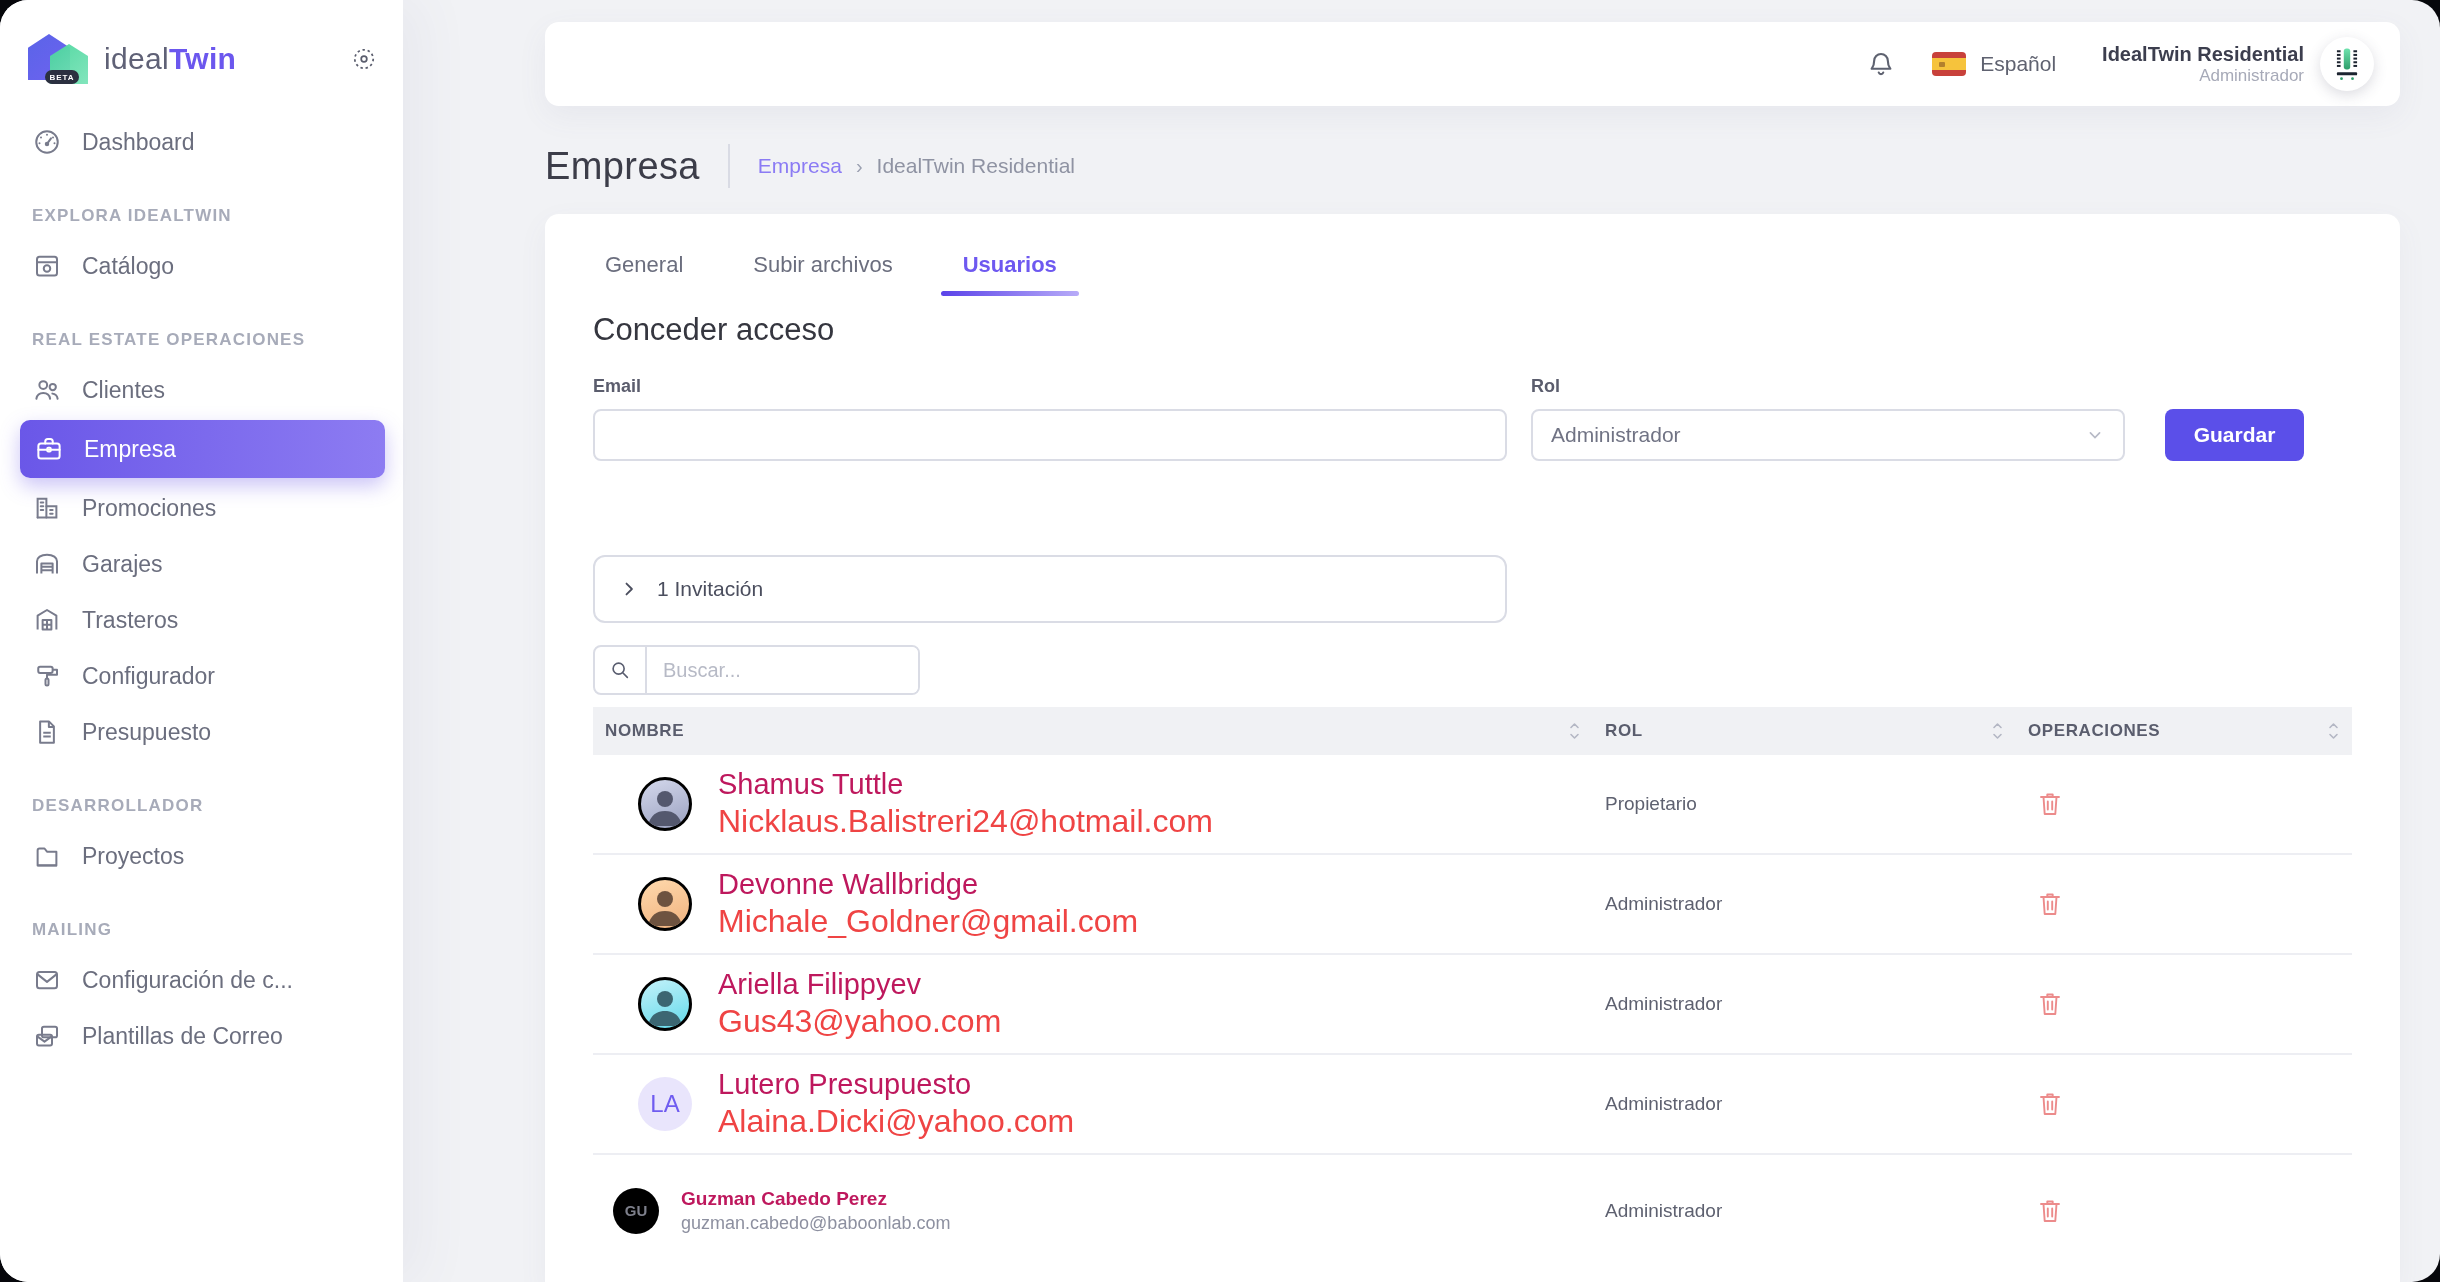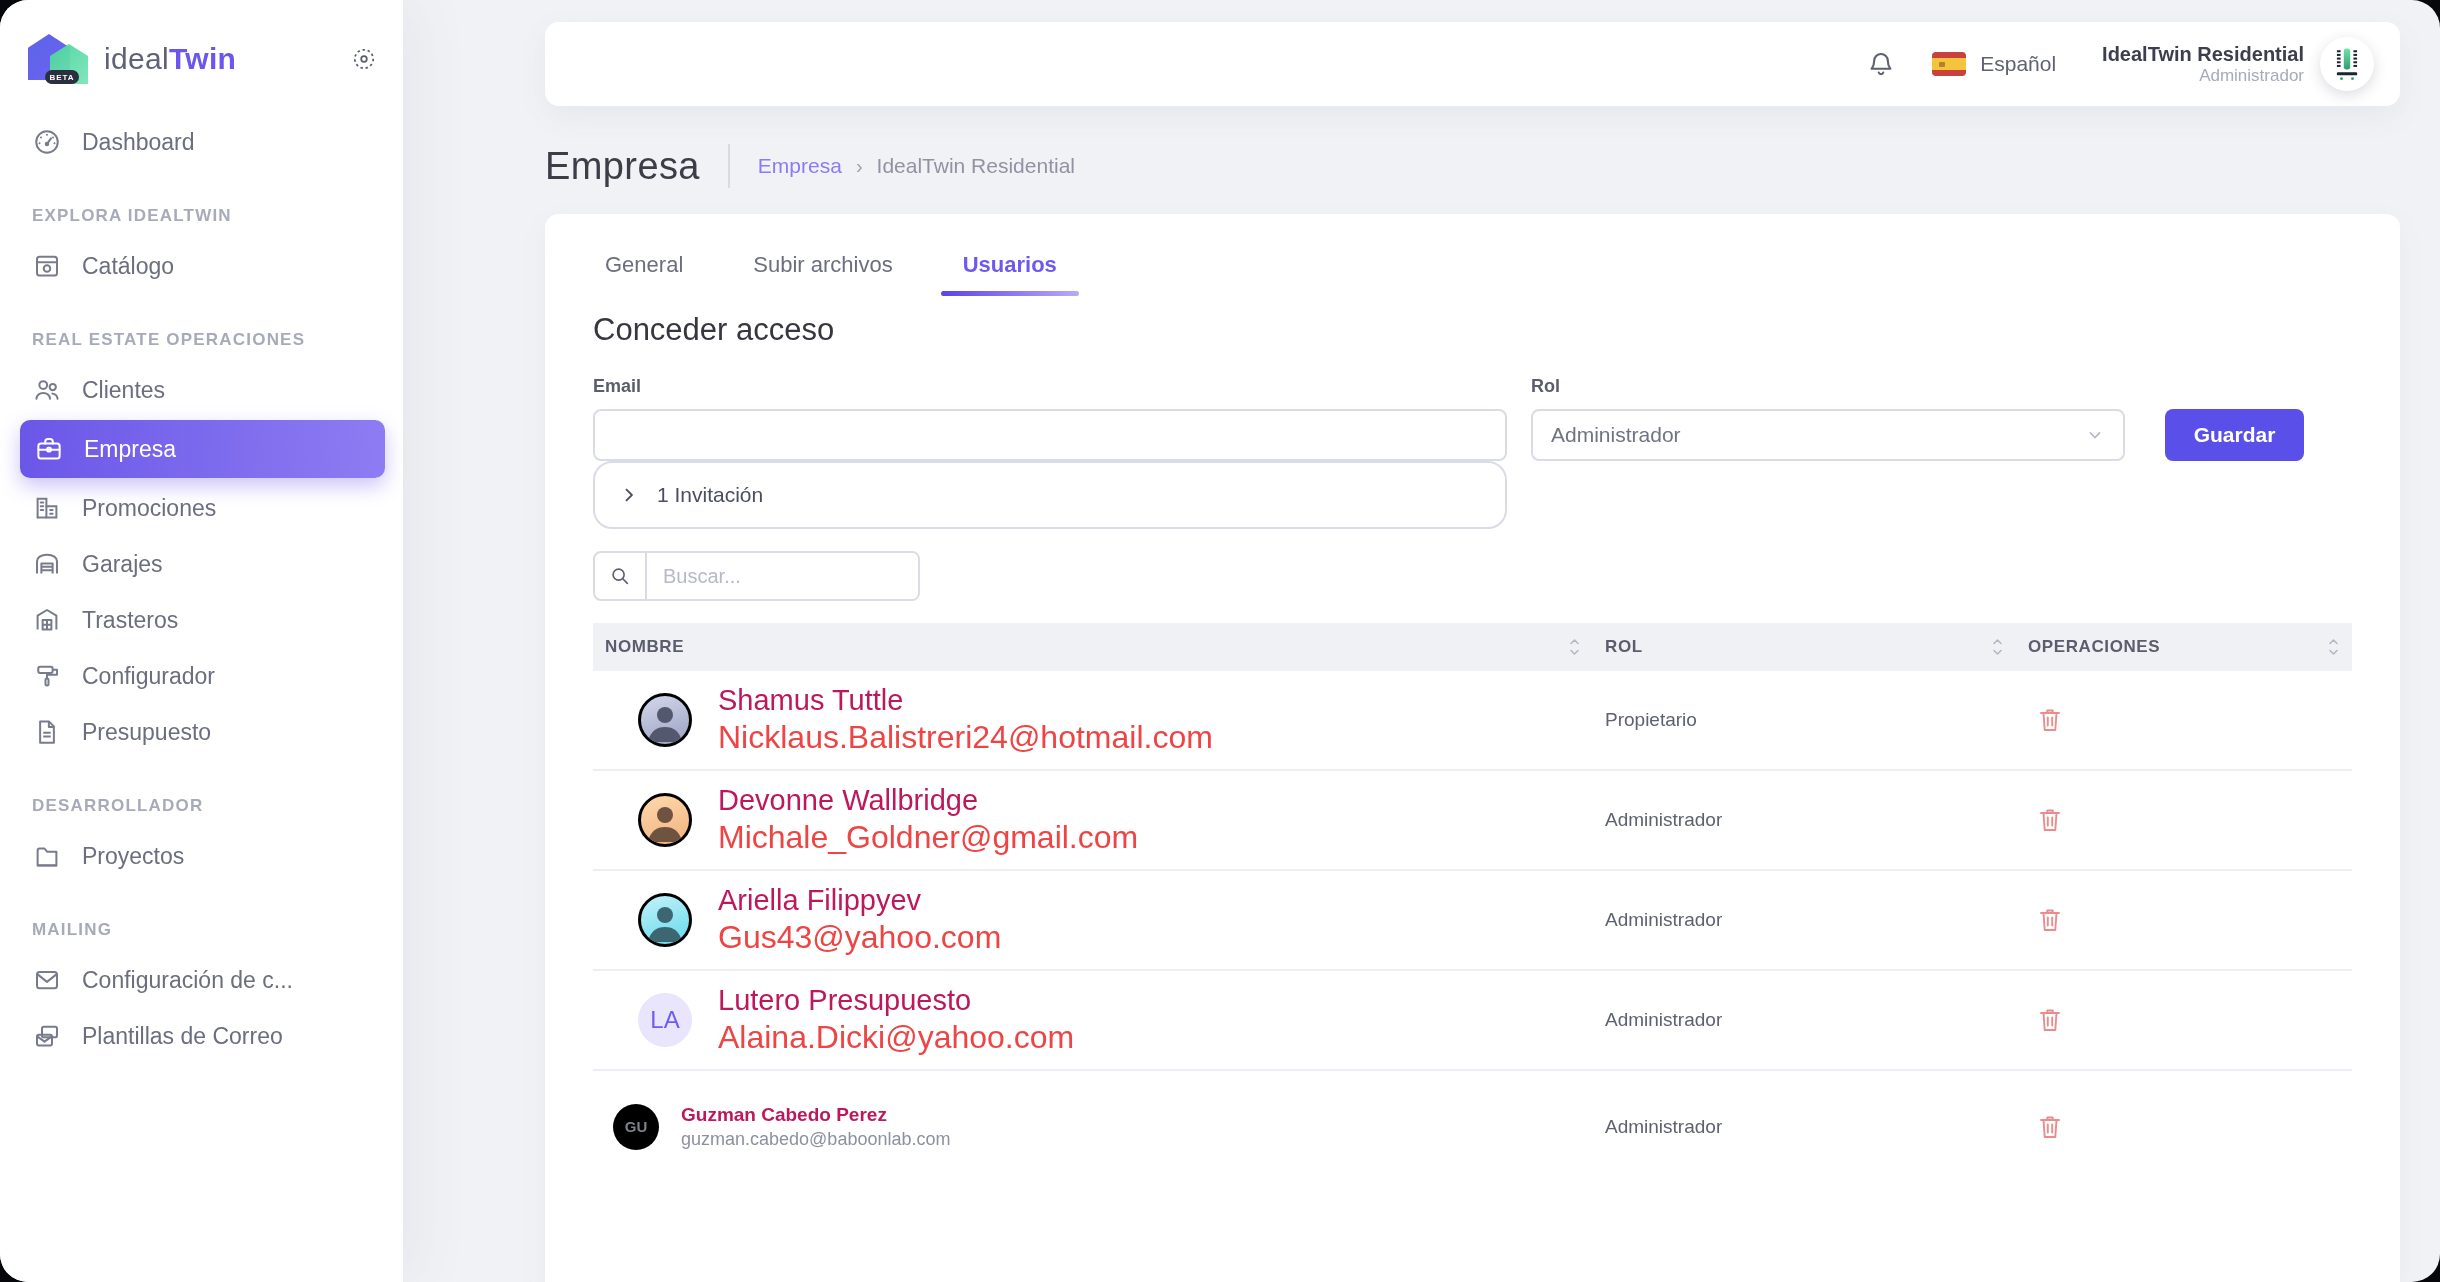--- a/index.html
+++ b/index.html
@@ -70,30 +70,30 @@
   .tinput { height:52px; border:2px solid #dadce5; border-radius:8px; background:#fff; width:100%;
             font-size:21px; color:#4b4e5e; padding:0 18px; outline:none; font-family:inherit; }
   .field-email { width:914px; }
   .field-rol { width:594px; margin-left:24px; }
   .select { height:52px; border:2px solid #dadce5; border-radius:8px; display:flex; align-items:center;
             padding:0 18px; font-size:21px; color:#707384; cursor:pointer; }
   .select .chev { margin-left:auto; color:#b7bac6; display:flex; }
   .btn-guardar { margin-left:40px; width:139px; height:52px; border:none; border-radius:8px; background:#5b4fe9; color:#fff;
                  font-size:21px; font-weight:700; font-family:inherit; cursor:pointer; display:flex; align-items:center; justify-content:center; }
 
-  .invite-box { width:914px; height:68px; border:2px solid #dadce5; border-radius:19px;
+  .invite-box { margin-top:94px; width:914px; height:68px; border:2px solid #dadce5; border-radius:12px;
                 display:flex; align-items:center; gap:18px; padding:0 24px; font-size:21px; color:#4b4e5e; cursor:pointer; }
   .invite-box .chev { color:#4b4e5e; display:flex; }
 
   .search-group { margin-top:22px; display:inline-flex; height:50px; border:2px solid #dadce5; border-radius:8px; overflow:hidden; width:327px; }
   .search-seg { width:52px; flex:none; display:flex; align-items:center; justify-content:center; border-right:2px solid #dadce5; color:#5a5e70; }
   .search-input { flex:1; border:none; outline:none; padding:0 16px; font-size:20px; color:#4b4e5e; font-family:inherit; }
   .search-input::placeholder { color:#b7bac6; }
 
-  .table { margin-top:22px; }
+  .table { margin-top:12px; }
   .thead { display:flex; height:48px; background:#f0f1f4; align-items:center;
            font-size:17px; font-weight:700; color:#5a5d6d; letter-spacing:.6px; }
   .th { display:flex; align-items:center; justify-content:space-between; padding:0 12px 0 12px; cursor:pointer; }
   .th .sort { color:#b4b7c4; display:flex; }
   .col-name { flex:0 0 1000px; }
   .col-role { flex:0 0 423px; }
   .col-ops  { flex:1 1 auto;gap:40px; }
 
   .trow { display:flex; align-items:center; height:100px; border-bottom:2px solid #edeef3; }
   .cell-name { flex:0 0 1000px; display:flex; align-items:center; padding-left:45px; gap:26px; }

